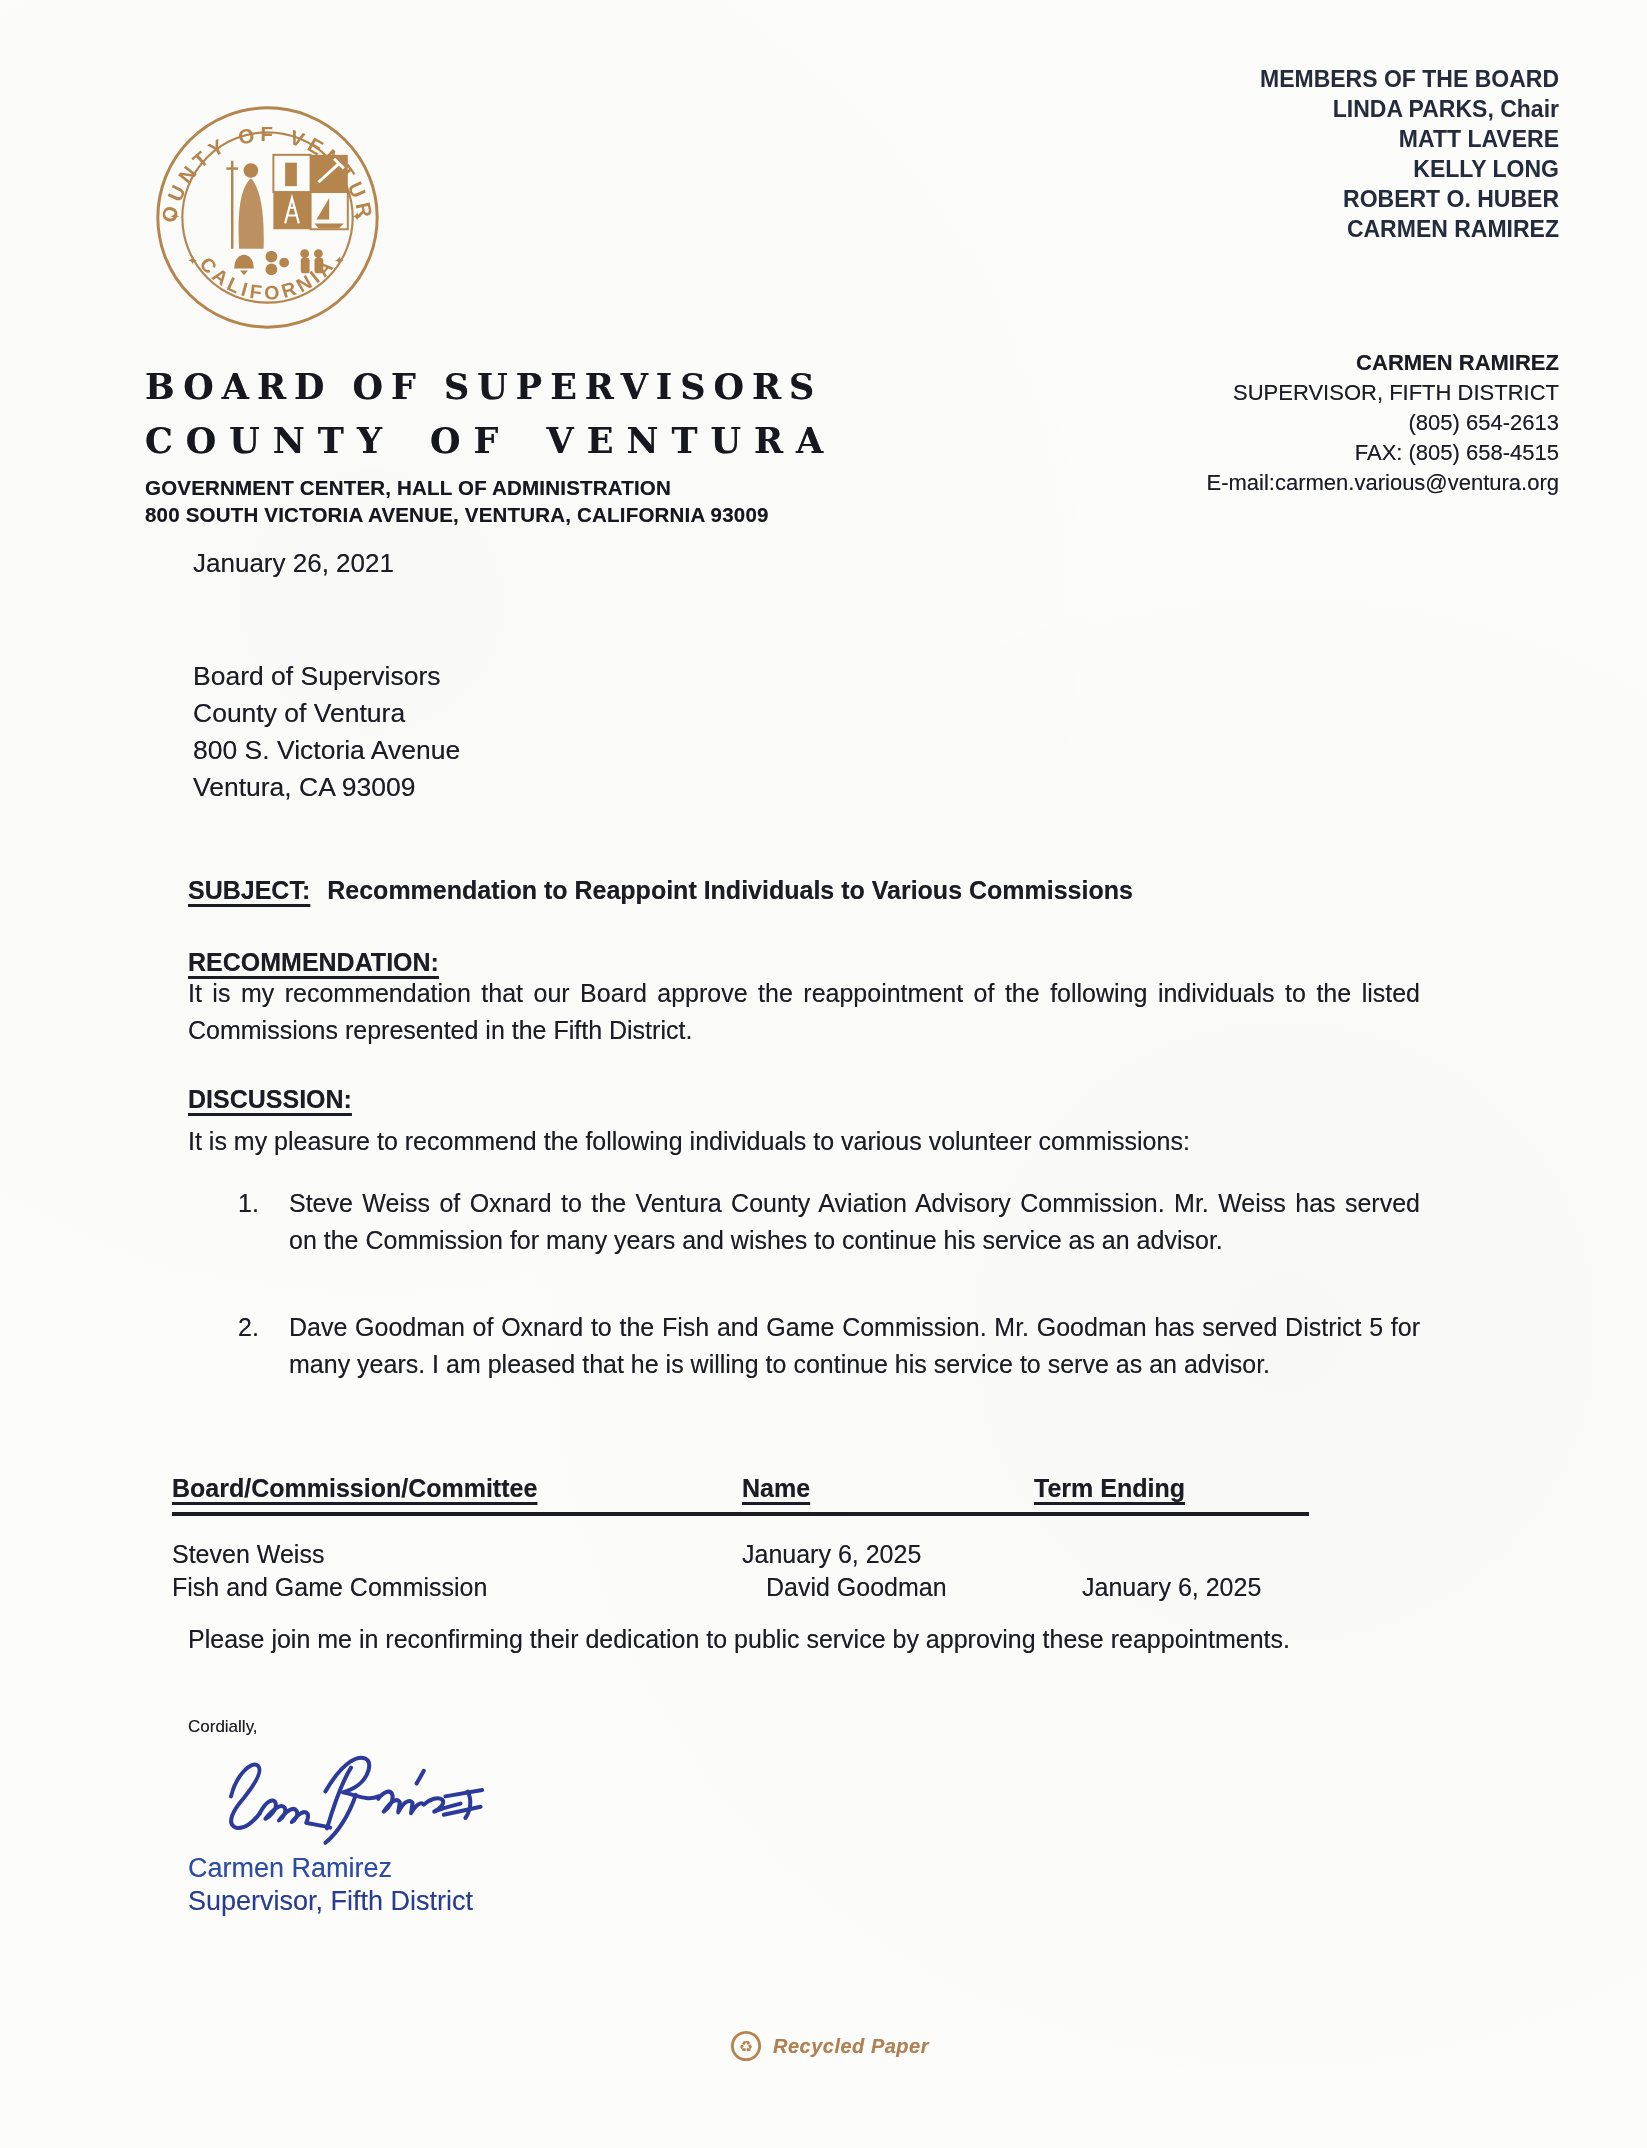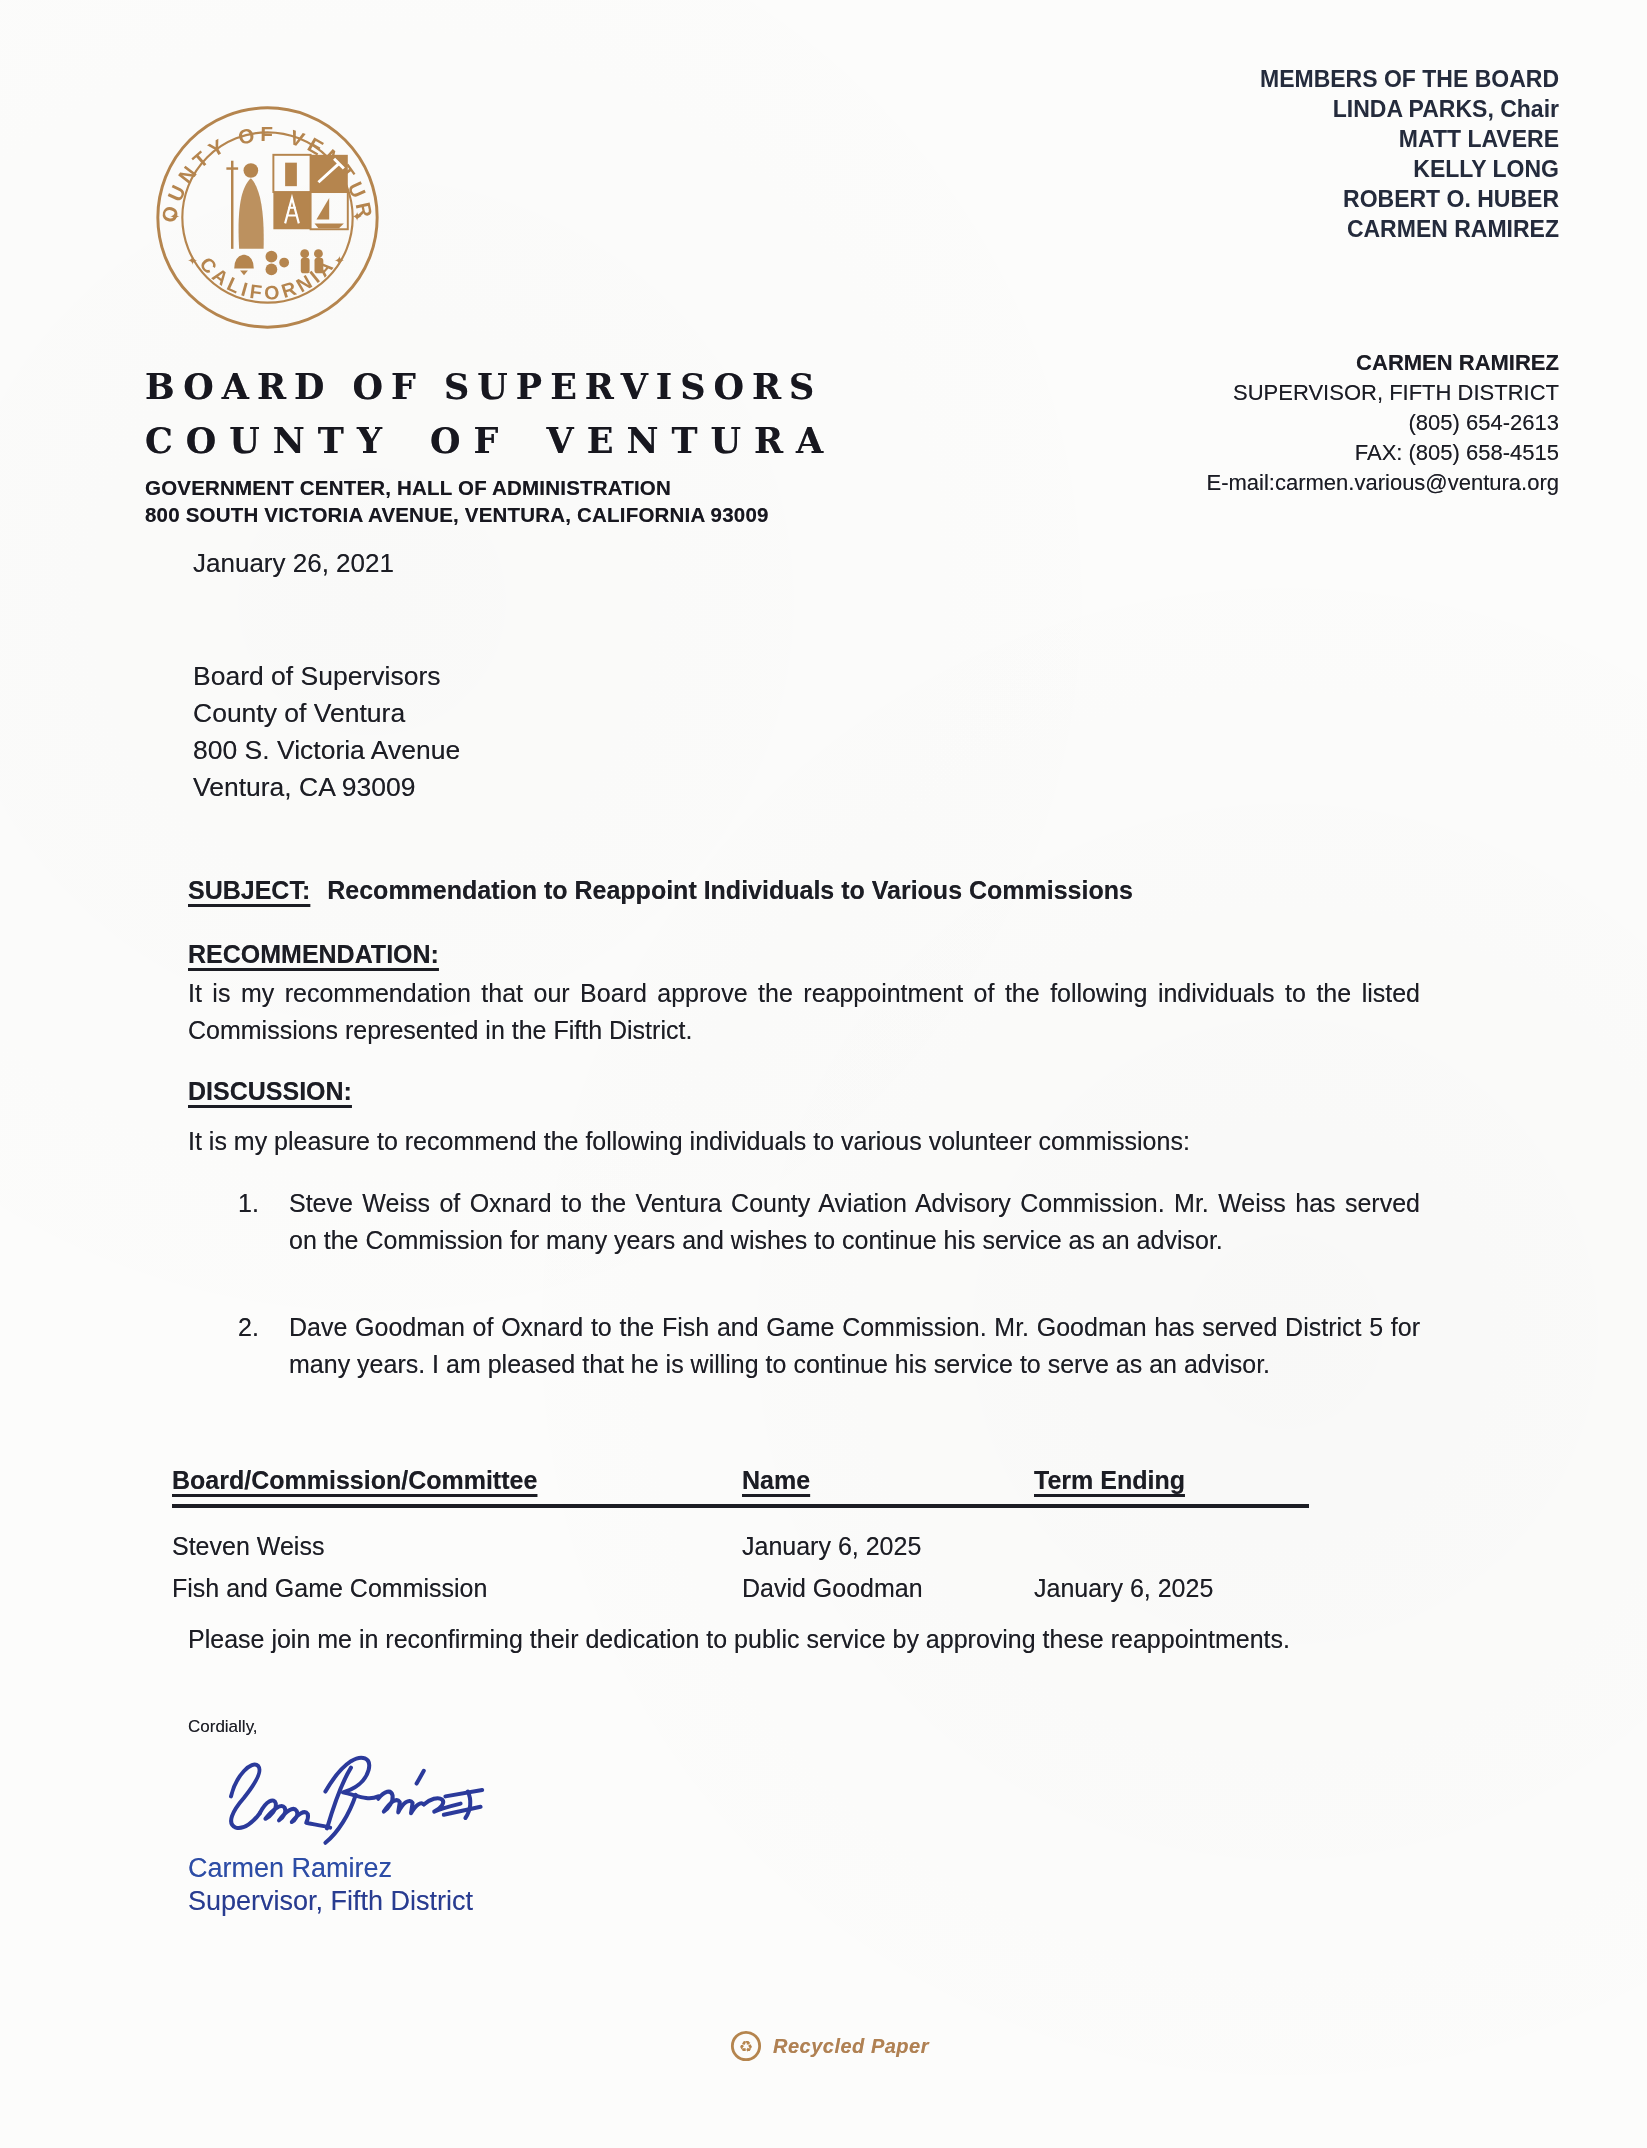--- a/index.html
+++ b/index.html
@@ -33,39 +33,39 @@
 
   
   .contact{top:348px;right:132px;text-align:right;font-size:22px;line-height:30px;color:#1b1c24;}
   .contact .c-name{font-weight:700;}
 
   .dateline{left:193px;top:548px;font-size:26px;}
   .recipient{left:193px;top:658px;font-size:26.5px;line-height:37px;}
 
   .subject{left:188px;top:876px;font-size:25px;font-weight:700;}
   .subject .u{margin-right:17px;}
-  .u{text-decoration:underline;text-decoration-thickness:3px;text-underline-offset:5px;}
+  .u{text-decoration:underline;text-decoration-thickness:3px;text-underline-offset:5px;margin-top:8px;}
 
   .h-rec{left:188px;top:940px;font-size:25px;font-weight:700;}
   .p-rec{left:188px;top:975px;width:1232px;font-size:25px;line-height:37px;text-align:justify;}
   .h-disc{left:188px;top:1077px;font-size:25px;font-weight:700;}
   .p-intro{left:188px;top:1127px;font-size:25px;}
 
   .item{left:188px;width:1232px;font-size:25px;line-height:37px;text-align:justify;padding-left:101px;box-sizing:border-box;}
   .item .num{position:absolute;left:50px;top:0;}
   .item1{top:1185px;}
   .item2{top:1309px;}
 
   
   .tbl{left:172px;top:1466px;width:1137px;font-size:25px;}
   .tbl-head{display:grid;grid-template-columns:570px 292px auto;font-weight:700;padding-bottom:9px;border-bottom:4px solid #1c1d24;}
   .tbl-head span{justify-self:start;}
   .tbl-row{display:grid;grid-template-columns:570px 292px auto;}
   .tbl-row1{margin-top:24px;}
-  .tbl-row2{margin-top:13px;}
+  .tbl-row2{margin-top:4px;gap:24px;}
 
   .p-close{left:188px;top:1620px;width:1232px;font-size:25px;line-height:38px;text-align:justify;}
   .salutation{left:188px;top:1717px;font-size:17px;}
 
   .signature{left:186px;top:1750px;}
   .signer{left:188px;top:1852px;font-size:27px;line-height:33px;}
   .signer .s-name{color:#2c4da6;}
   .signer .s-title{color:#283c90;}
 
   .footer{left:730px;top:2030px;display:flex;align-items:center;gap:11px;}

